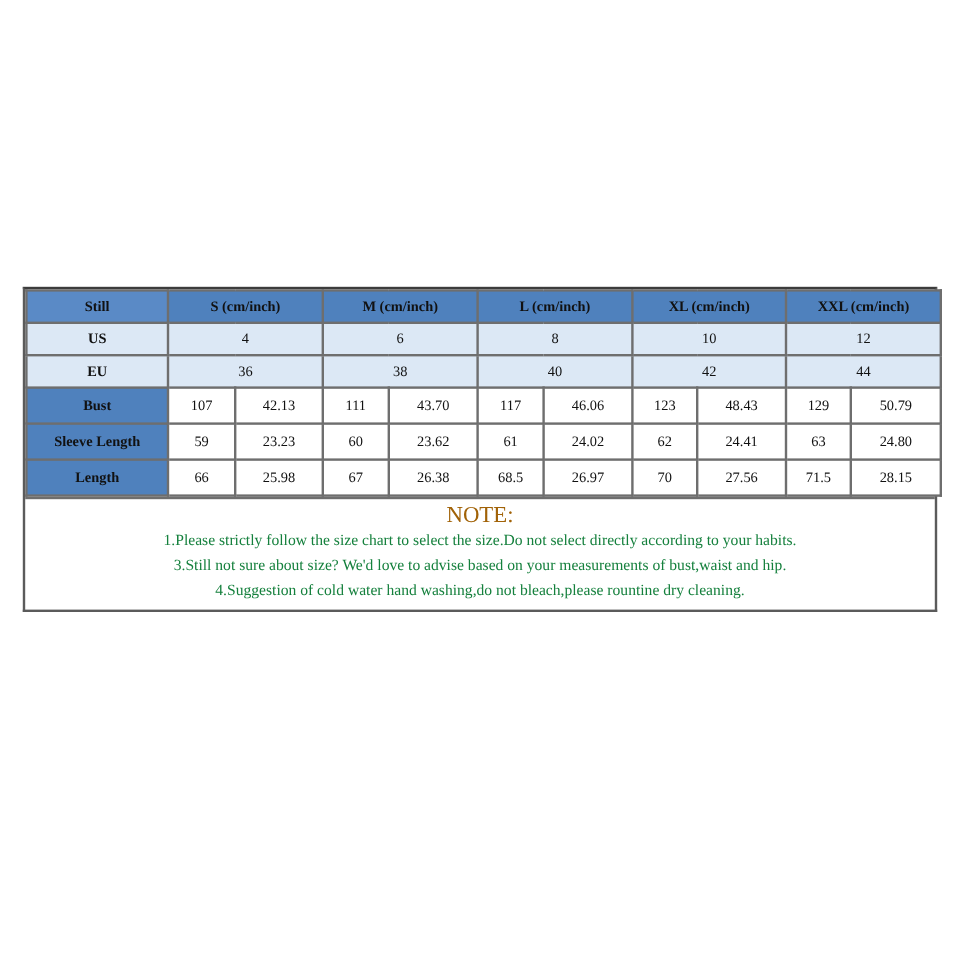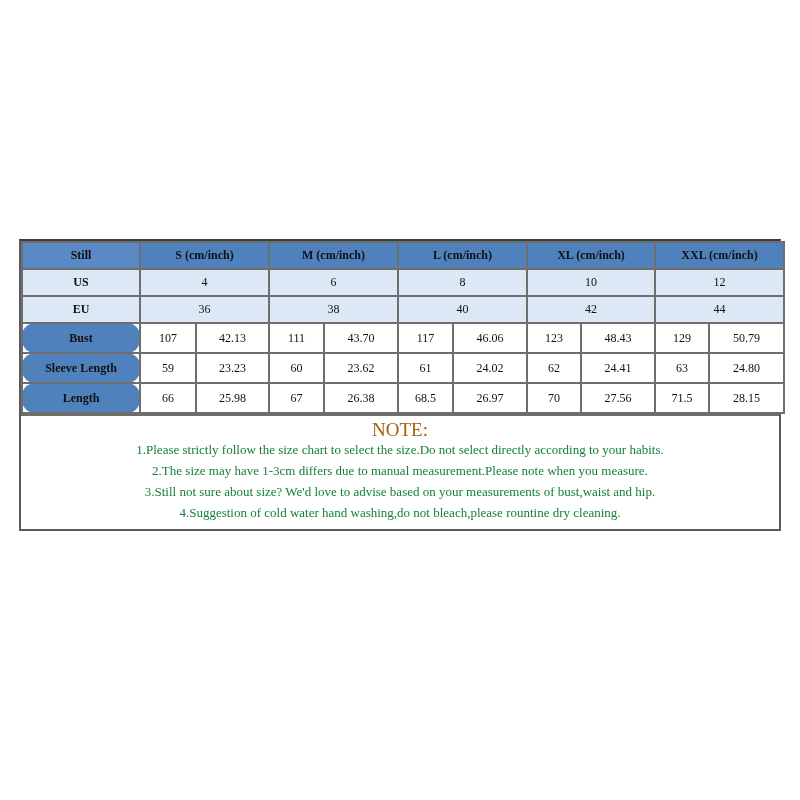--- a/index.html
+++ b/index.html
@@ -7,21 +7,21 @@
          font-family: "Liberation Serif", "DejaVu Serif", serif; }
   .wrap { position: absolute; left: 19px; top: 239px; width: 762px;
           border: 2px solid #5b5b5b; border-top-color: #3c3c3c; box-sizing: border-box; background: #fff; }
   table { border-collapse: collapse; width: 100%; table-layout: fixed; }
   td { border: 2px solid #6e6e6e; text-align: center; font-size: 12px; color: #111; padding: 0; }
   .hdr td { background: #4f81bd; height: 25px; font-weight: bold; color: #111; }
   .hdr td.lbl { background: #5a8ac6; }
   .conv td { background: #dce8f5; height: 25px; }
   .conv td.lbl { background: #dce8f5; font-weight: bold; margin-top: 10px; }
   .meas td { background: #ffffff; height: 28px; }
-  .meas td.lbl { background: #4f81bd; font-weight: bold; border-radius: 13px; }
+  .meas td.lbl { background: #4f81bd; font-weight: bold; }
   .notes { text-align: center; padding: 4px 0 6px 0; border-top: 2px solid #6e6e6e; }
   .notes .title { color: #a16207; font-size: 19px; line-height: 19px; }
   .notes .line { font-size: 13px; line-height: 21px; color: #15803d; }
 </style>
 </head>
 <body>
 
 <div class="wrap">
   <table>
     <colgroup>
@@ -99,17 +99,16 @@
       <td>70</td>
       <td>27.56</td>
       <td>71.5</td>
       <td>28.15</td>
     </tr>
   </tbody>
     </table>
   <div class="notes">
     <div class="title">NOTE:</div>
     <div class="line">1.Please strictly follow the size chart to select the size.Do not select directly according to your habits.</div>
-    <div class="line">2.The size may have 1-3cm differs due to manual measurement.Please note when you measure.</div>
     <div class="line">3.Still not sure about size? We'd love to advise based on your measurements of bust,waist and hip.</div>
     <div class="line">4.Suggestion of cold water hand washing,do not bleach,please rountine dry cleaning.</div>
   </div>
 </div>
 
 </body></html>

